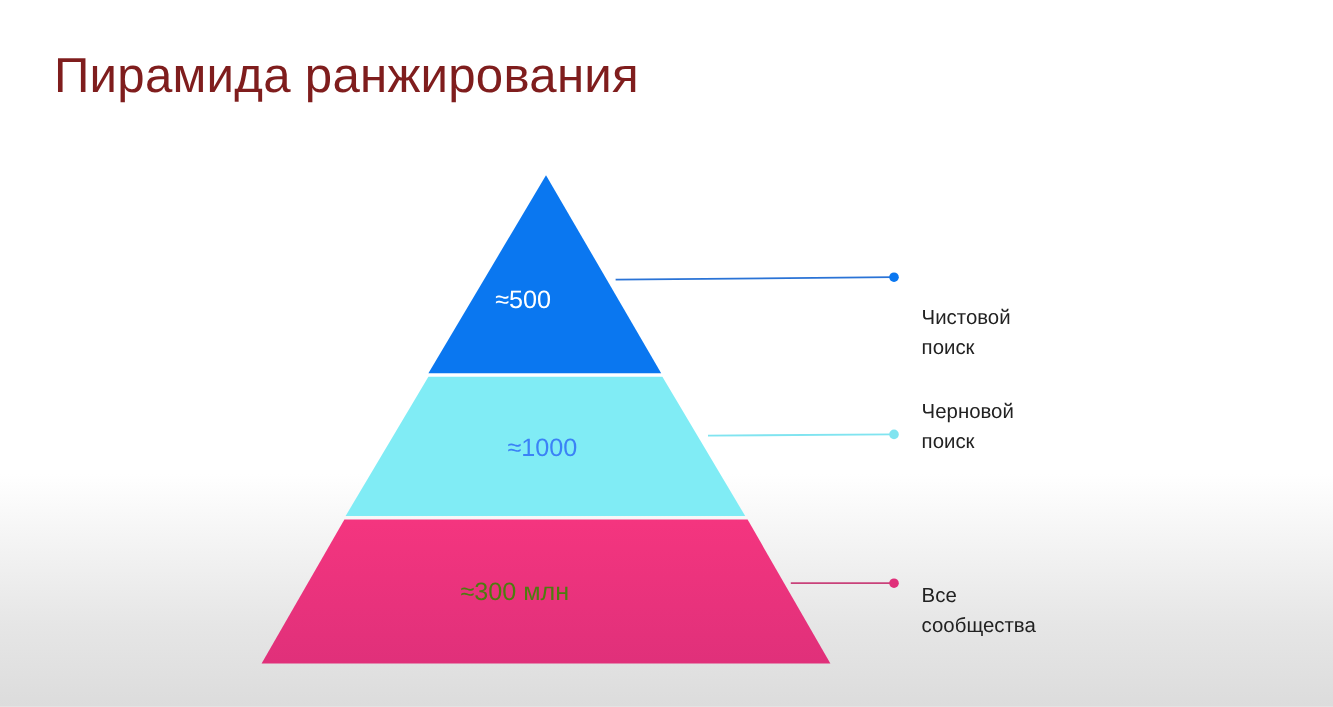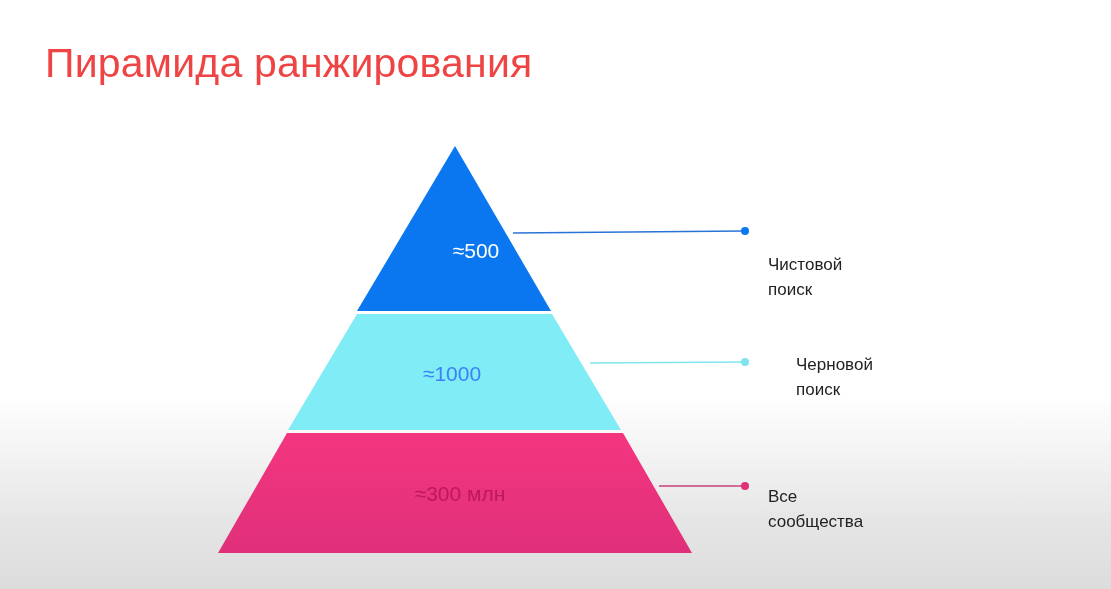--- a/index.html
+++ b/index.html
@@ -3,21 +3,21 @@
 <meta charset="utf-8">
 <style>
   html, body { margin: 0; padding: 0; }
   body {
     width: 1111px; height: 589px; overflow: hidden; position: relative;
     background: linear-gradient(to bottom, #ffffff 0px, #ffffff 395px, #f4f4f4 450px, #e6e6e6 520px, #dcdcdc 589px);
     font-family: "Liberation Sans", "DejaVu Sans", sans-serif;
   }
   .title {
     position: absolute; left: 45px; top: 40px;
-    font-size: 41px; color: #ef4444; letter-spacing: 0.2px;
+    font-size: 41px; color: #7f1d1d; letter-spacing: 0.2px;
     font-family: "Liberation Sans", sans-serif; white-space: nowrap;
   }
   svg.diagram { position: absolute; left: 0; top: 0; }
   .lvl-label {
     position: absolute; transform: translate(-50%, -50%);
     font-size: 21px; white-space: nowrap;
     font-family: "Liberation Sans", sans-serif;
   }
   .side-label {
     position: absolute; left: 768px;
@@ -52,28 +52,28 @@
   <g>
     <line x1="590" y1="363" x2="744" y2="362" stroke="#80e4f0" stroke-width="1.5"></line>
     <circle cx="745" cy="362" r="4" fill="#80e4f0"></circle>
   </g>
   <g>
     <line x1="659" y1="486" x2="744" y2="486" stroke="#c9427a" stroke-width="1.5"></line>
     <circle cx="745" cy="486" r="4" fill="#e0307a"></circle>
   </g>
 </svg>
 
-<div class="lvl-label" style="left:476px; top:251px; color:#ffffff;">≈500</div>
+<div class="lvl-label" style="left:436px; top:251px; color:#ffffff;">≈500</div>
 <div class="lvl-label" style="left:452px; top:374px; color:#3b82f6;">≈1000</div>
-<div class="lvl-label" style="left:460px; top:494px; color:#be185d;">≈300 млн</div>
+<div class="lvl-label" style="left:429px; top:494px; color:#4d7c0f;">≈300 млн</div>
 
 <div class="side-label" style="top:231px;margin-top:21px;">
   <span>Чистовой</span>
   <span>поиск</span>
 </div>
-<div class="side-label" style="top:352px;margin-left:28px;">
+<div class="side-label" style="top:330px;">
   <span>Черновой</span>
   <span>поиск</span>
 </div>
 <div class="side-label" style="top:484px;">
   <span>Все</span>
   <span>сообщества</span>
 </div>
 
 </body></html>

